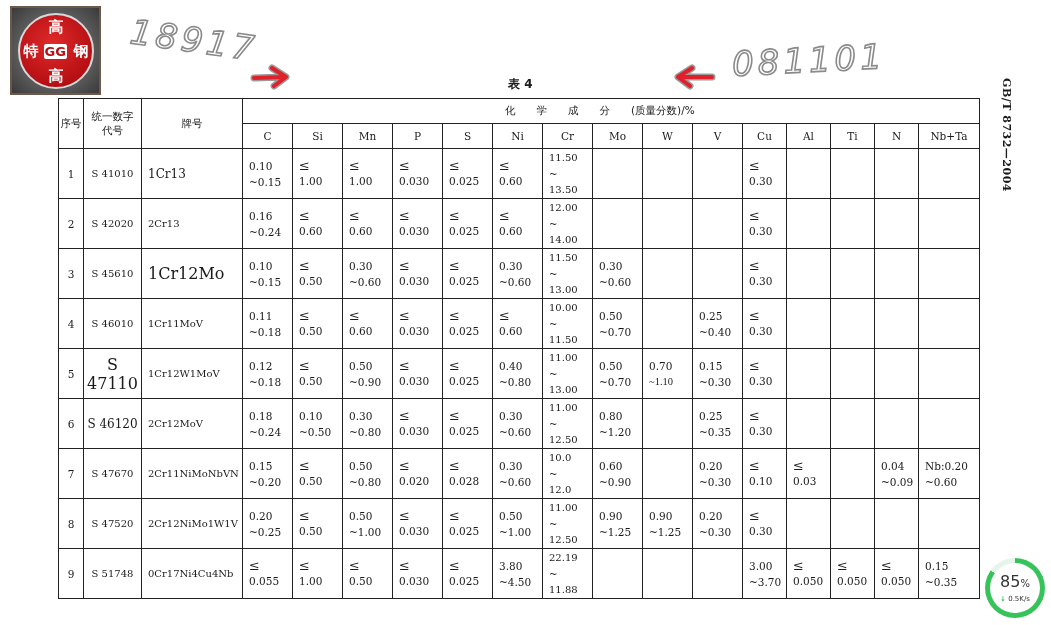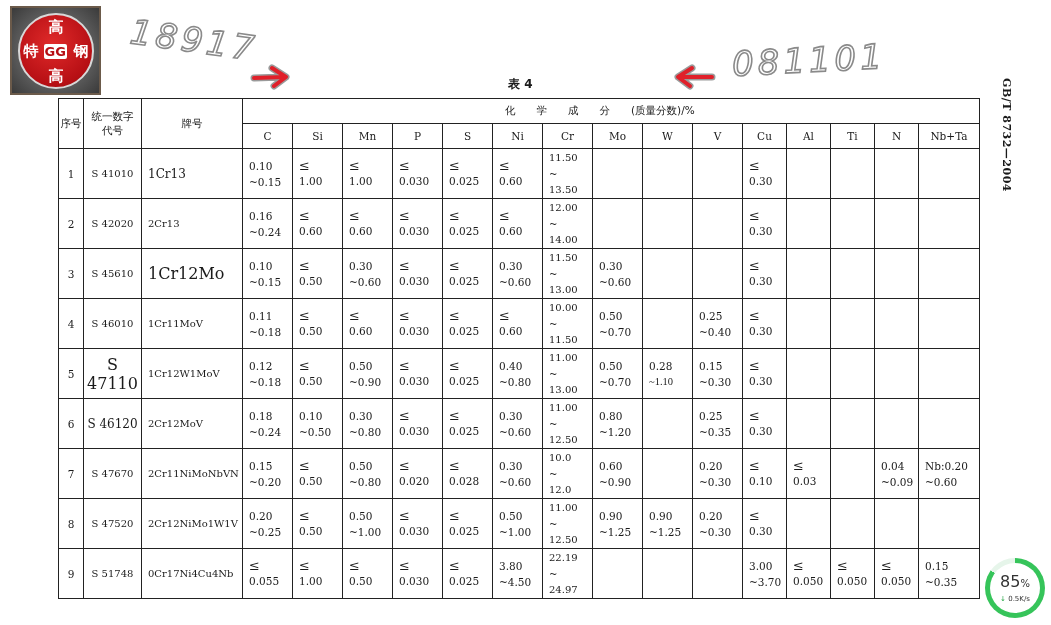--- a/index.html
+++ b/index.html
@@ -423,21 +423,21 @@
         <td class="cell cr">
           <span style="display: block;">11.00</span>
           <span style="display: block;">~</span>
           <span style="display: block;">13.00</span>
         </td>
         <td class="cell">
           <span style="display: block;">0.50</span>
           <span style="display: block;">~0.70</span>
         </td>
         <td class="cell">
-          <span style="display: block;">0.28</span>
+          <span style="display: block;">0.70</span>
           <span style="display: block; font-family: Liberation Serif, serif;">~1.10</span>
         </td>
         <td class="cell">
           <span style="display: block;">0.15</span>
           <span style="display: block;">~0.30</span>
         </td>
         <td class="cell">
           <span class="le" style="display: block;">≤</span>
           <span style="display: block;">0.30</span>
         </td>
@@ -680,21 +680,21 @@
           <span class="le" style="display: block;">≤</span>
           <span style="display: block;">0.025</span>
         </td>
         <td class="cell">
           <span style="display: block;">3.80</span>
           <span style="display: block;">~4.50</span>
         </td>
         <td class="cell cr">
           <span style="display: block;">22.19</span>
           <span style="display: block;">~</span>
-          <span style="display: block;">24.97</span>
+          <span style="display: block;">11.88</span>
         </td>
         <td class="cell">
           <span style="display: block;"></span>
           <span style="display: block;"></span>
         </td>
         <td class="cell">
           <span style="display: block;"></span>
           <span style="display: block;"></span>
         </td>
         <td class="cell">

